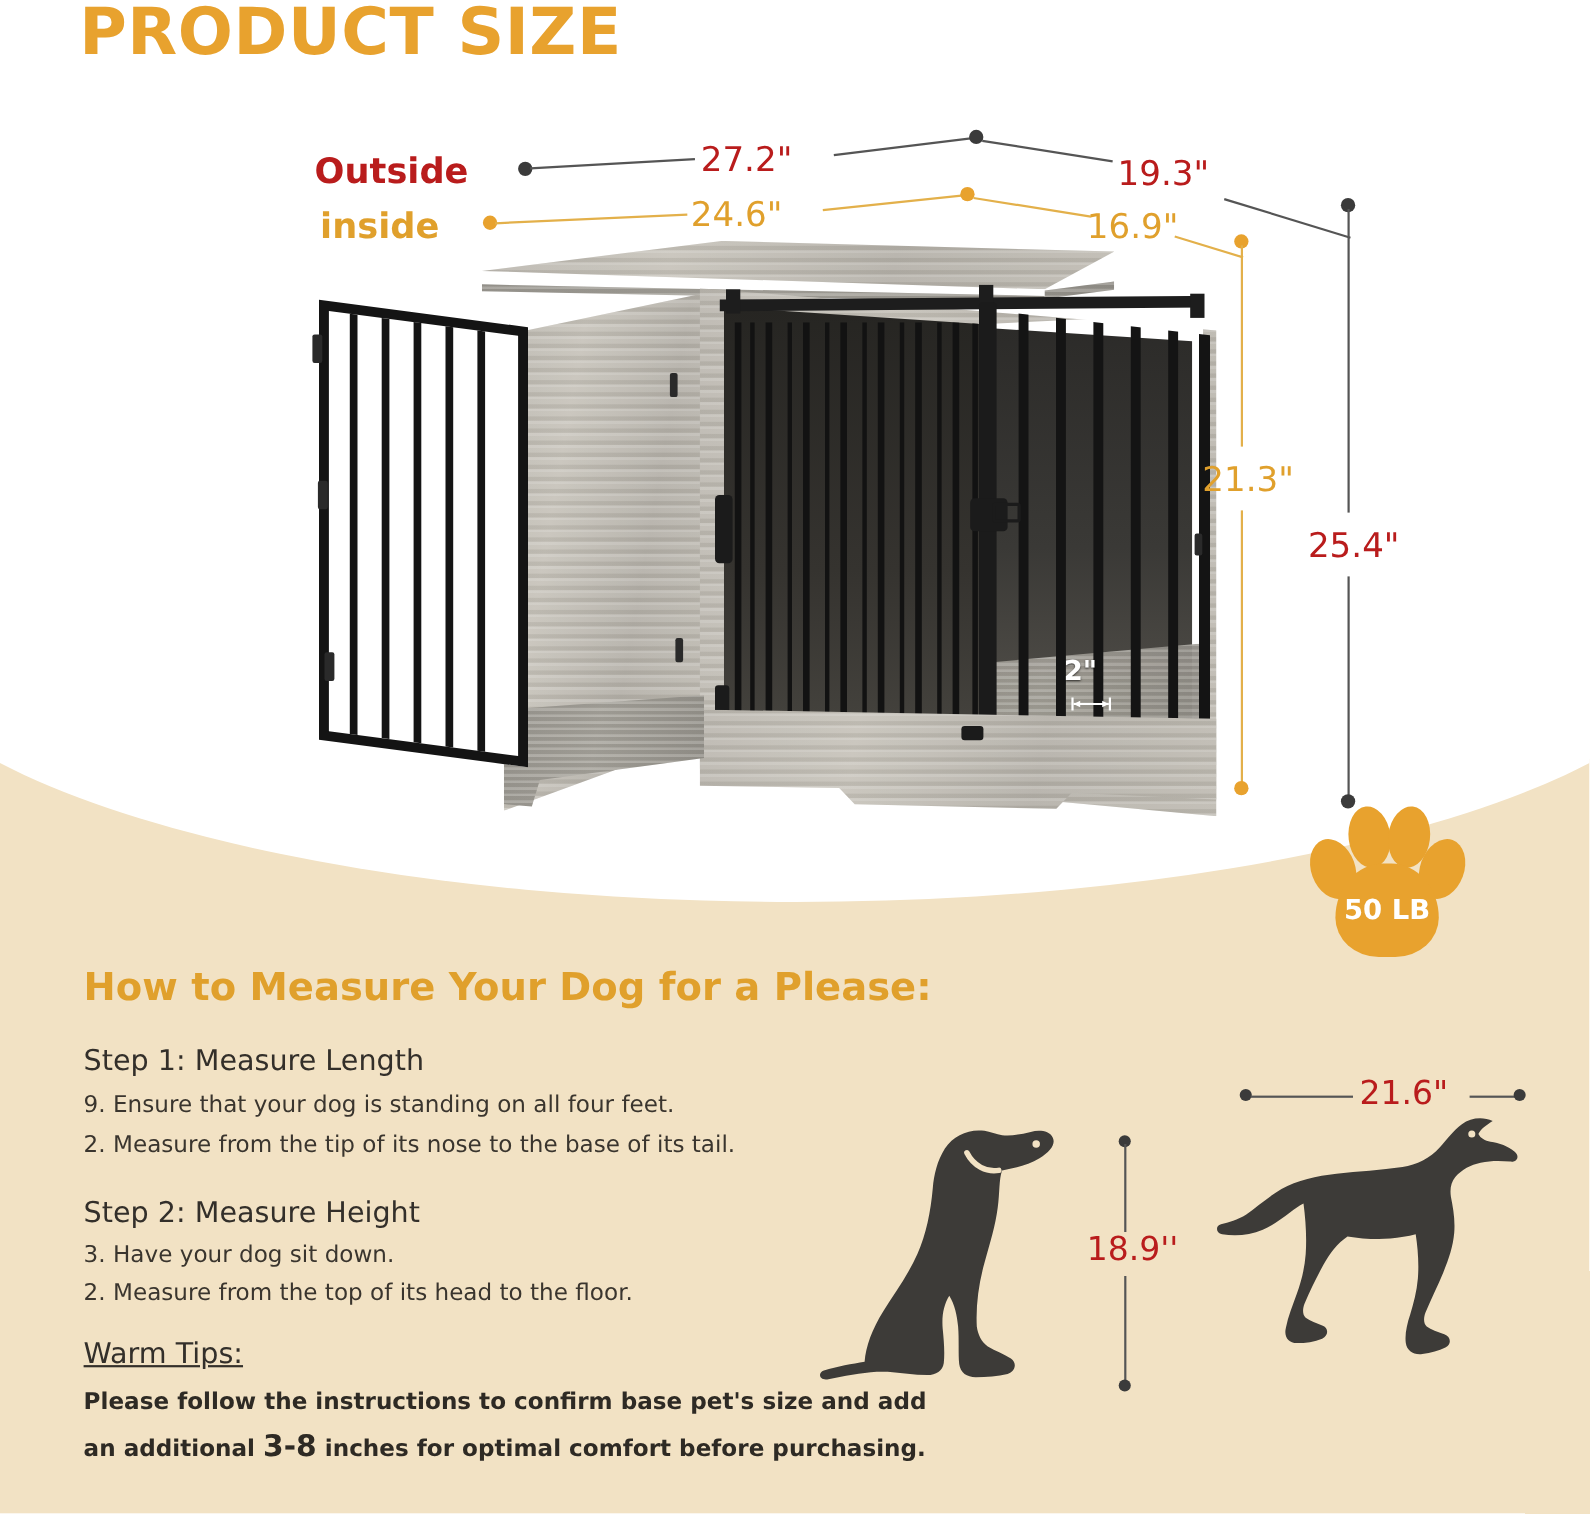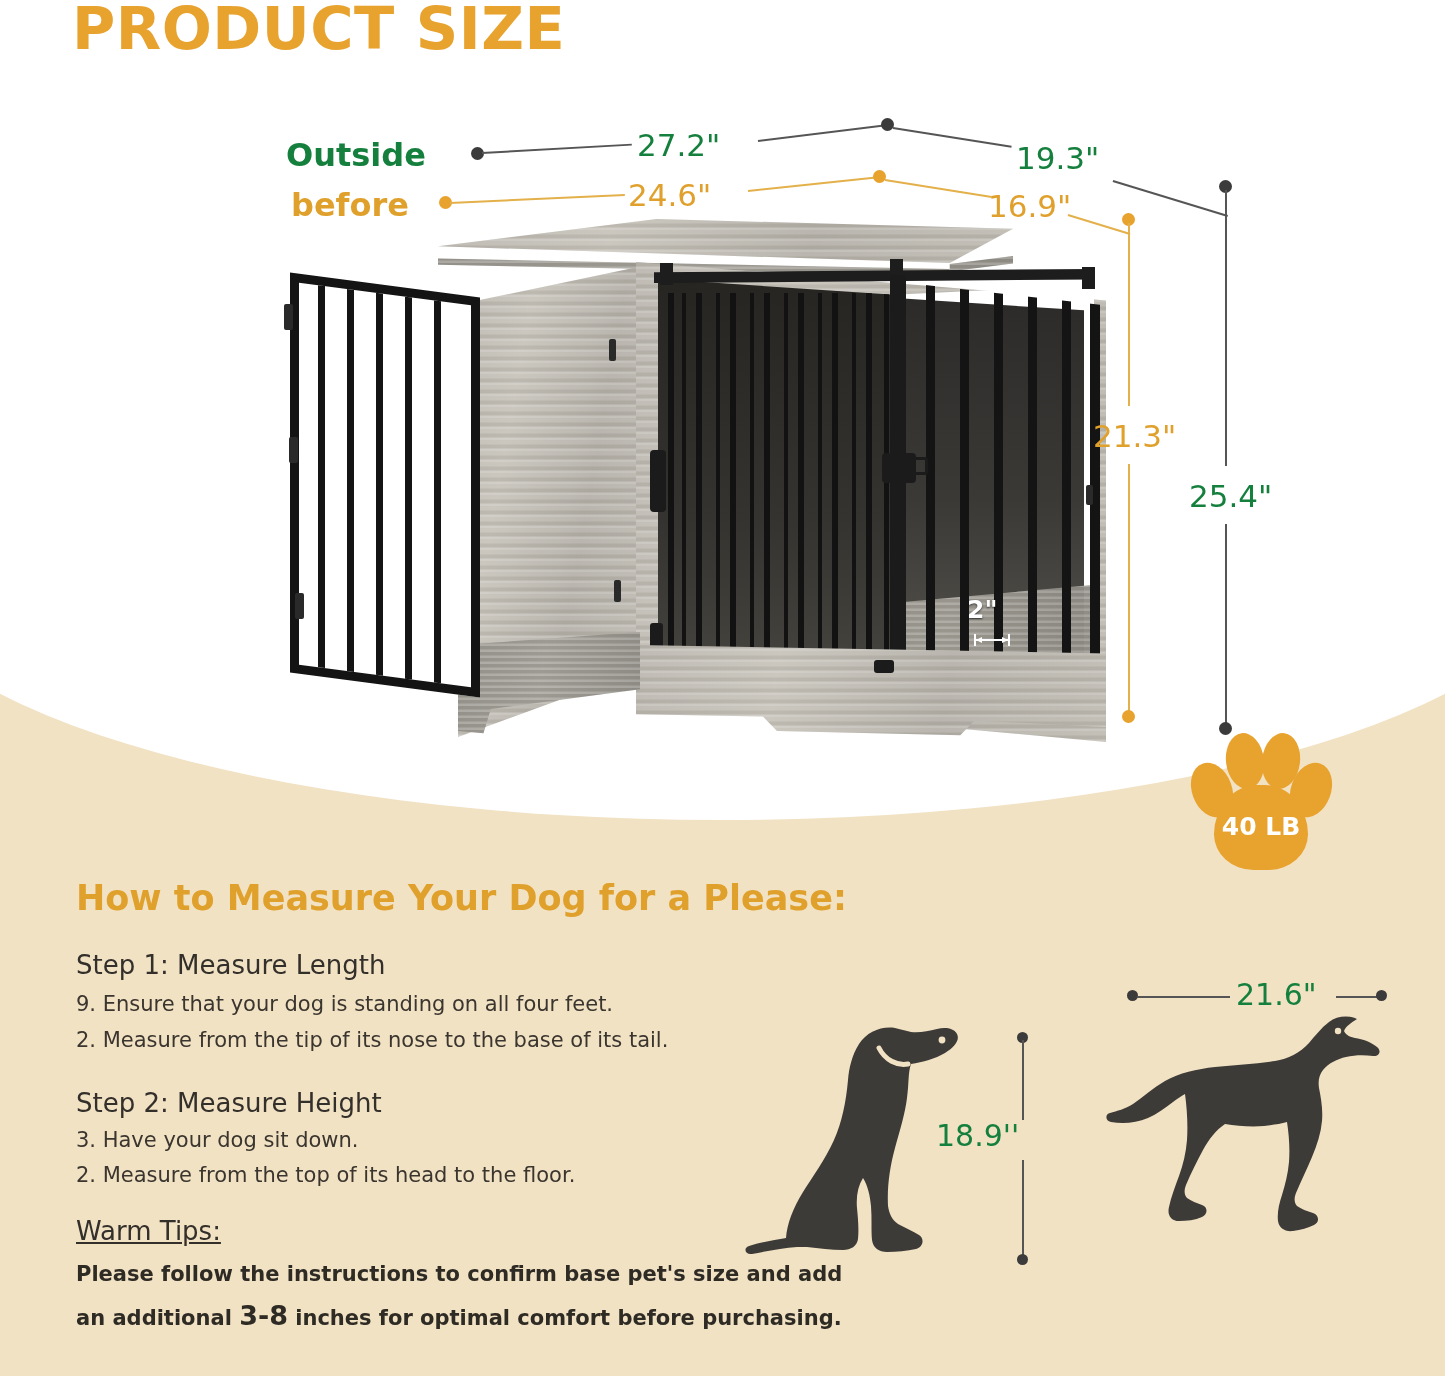--- a/index.html
+++ b/index.html
@@ -23,21 +23,21 @@
 
   
   #product-size-title{
     position:absolute;left:72px;top:-6px;
     font-size:59px;font-weight:bold;letter-spacing:.5px;
     color:#e8a22e;font-family:"DejaVu Sans", sans-serif;
   }
 
   
   .dim{position:absolute;white-space:nowrap;font-family:"DejaVu Sans", sans-serif;}
-  .dim.dark{color:#15803d;}
+  .dim.dark{color:#b91c1c;}
   .dim.gold{color:#e0a02c;}
 
   .lbl{position:absolute;white-space:nowrap;font-weight:bold;font-family:"DejaVu Sans", sans-serif;}
 
   .leader{position:absolute;background:#555;height:1.6px;transform-origin:0 50%;}
   .leader.gold{background:#e3b04a;}
   .vline{position:absolute;width:1.6px;background:#555;}
   .vline.gold{background:#e3b04a;}
   .dot{position:absolute;width:13px;height:13px;border-radius:50%;background:#3b3b3b;}
   .dot.gold{background:#e8a22e;}
@@ -284,21 +284,21 @@
   <svg id="two-inch-arrow" viewBox="0 0 38 14">
     <line x1="2" y1="1" x2="2" y2="13" stroke="#fff" stroke-width="2"></line>
     <line x1="36" y1="1" x2="36" y2="13" stroke="#fff" stroke-width="2"></line>
     <line x1="3" y1="7" x2="35" y2="7" stroke="#fff" stroke-width="2"></line>
     <path d="M3,7 L9,4 L9,10 Z" fill="#fff"></path>
     <path d="M35,7 L29,4 L29,10 Z" fill="#fff"></path>
   </svg>
 </div>
 
 <div class="lbl dim dark" style="left:286px;top:136px;font-size:32px;">Outside</div>
-<div class="lbl dim gold" style="left:291px;top:186px;font-size:32px;">before</div>
+<div class="lbl dim gold" style="left:291px;top:186px;font-size:32px;">inside</div>
 
 <div class="dot" style="left:471px;top:147px;"></div>
 <div class="dot gold" style="left:439px;top:196px;"></div>
 
 <div class="leader" style="left:482px;top:152px;width:150px;transform:rotate(-3.2deg);"></div>
 <div class="leader gold" style="left:450px;top:202px;width:175px;transform:rotate(-2.6deg);"></div>
 
 <div class="dim dark" style="left:637px;top:127px;font-size:31px;">27.2"</div>
 <div class="dim gold" style="left:628px;top:177px;font-size:31px;">24.6"</div>
 
@@ -328,21 +328,21 @@
 <div class="dim gold" style="left:1093px;top:418px;font-size:31px;">21.3"</div>
 <div class="vline gold" style="left:1128px;top:464px;height:250px;"></div>
 <div class="dot gold" style="left:1122px;top:710px;"></div>
 
 <div id="paw">
   <div class="toe" style="left:0px;top:32px;width:40px;height:56px;transform:rotate(-20deg);"></div>
   <div class="toe" style="left:34px;top:3px;width:38px;height:56px;transform:rotate(-7deg);"></div>
   <div class="toe" style="left:70px;top:3px;width:38px;height:56px;transform:rotate(7deg);"></div>
   <div class="toe" style="left:99px;top:32px;width:40px;height:56px;transform:rotate(20deg);"></div>
   <div id="pad"></div>
-  <div id="paw-weight">40 LB</div>
+  <div id="paw-weight">50 LB</div>
 </div>
 
 <div id="howto-title">How to Measure Your Dog for a Please:</div>
 
 <div class="step-head" style="top:950px;">Step 1: Measure Length</div>
 <div class="step-line" style="top:992px;">9. Ensure that your dog is standing on all four feet.</div>
 <div class="step-line" style="top:1028px;">2. Measure from the tip of its nose to the base of its tail.</div>
 
 <div class="step-head" style="top:1088px;">Step 2: Measure Height</div>
 <div class="step-line" style="top:1128px;">3. Have your dog sit down.</div>
@@ -388,21 +388,21 @@
     C196,176 202,164 207,152 C212,140 216,128 217,116
     C218,104 216,93 214,83 C213,76 214,70 218,65
     C224,58 232,54 241,52 C250,50 259,50 268,51
     C274,52 277,46 272,42 C266,37 258,34 250,33
     C245,32 241,30 239,26 C241,21 246,18 252,14 Z"></path>
   <circle cx="233" cy="26" r="3.2" fill="#f2e2c4"></circle>
 </svg>
 
 <div class="dot sm" style="left:1017px;top:1032px;"></div>
 <div class="vline" style="left:1022px;top:1040px;height:80px;"></div>
-<div class="dim dark" style="left:936px;top:1118px;font-size:30px;">18.9''</div>
+<div class="dim dark" style="left:988px;top:1118px;font-size:30px;">18.9''</div>
 <div class="vline" style="left:1022px;top:1160px;height:98px;"></div>
 <div class="dot sm" style="left:1017px;top:1254px;"></div>
 
 <div class="dot sm" style="left:1127px;top:990px;"></div>
 <div class="leader" style="left:1137px;top:996px;width:93px;"></div>
 <div class="dim dark" style="left:1236px;top:977px;font-size:30px;">21.6"</div>
 <div class="leader" style="left:1336px;top:996px;width:44px;"></div>
 <div class="dot sm" style="left:1376px;top:990px;"></div>
 
 </body></html>

